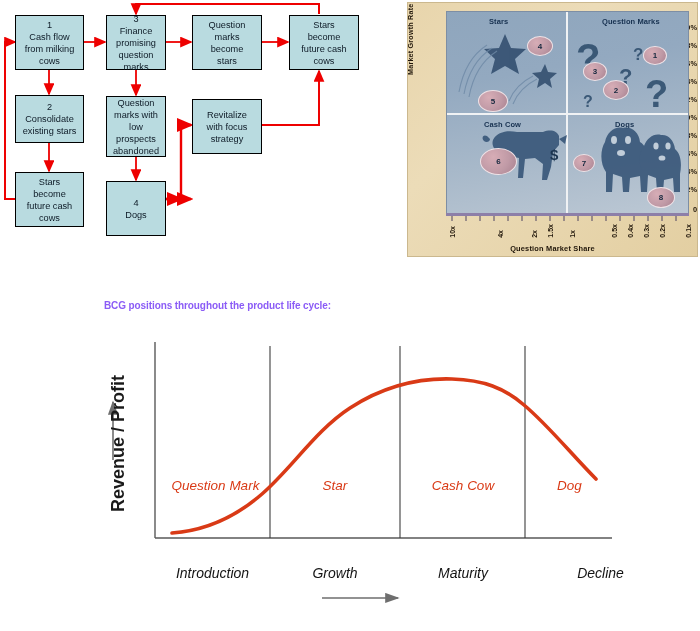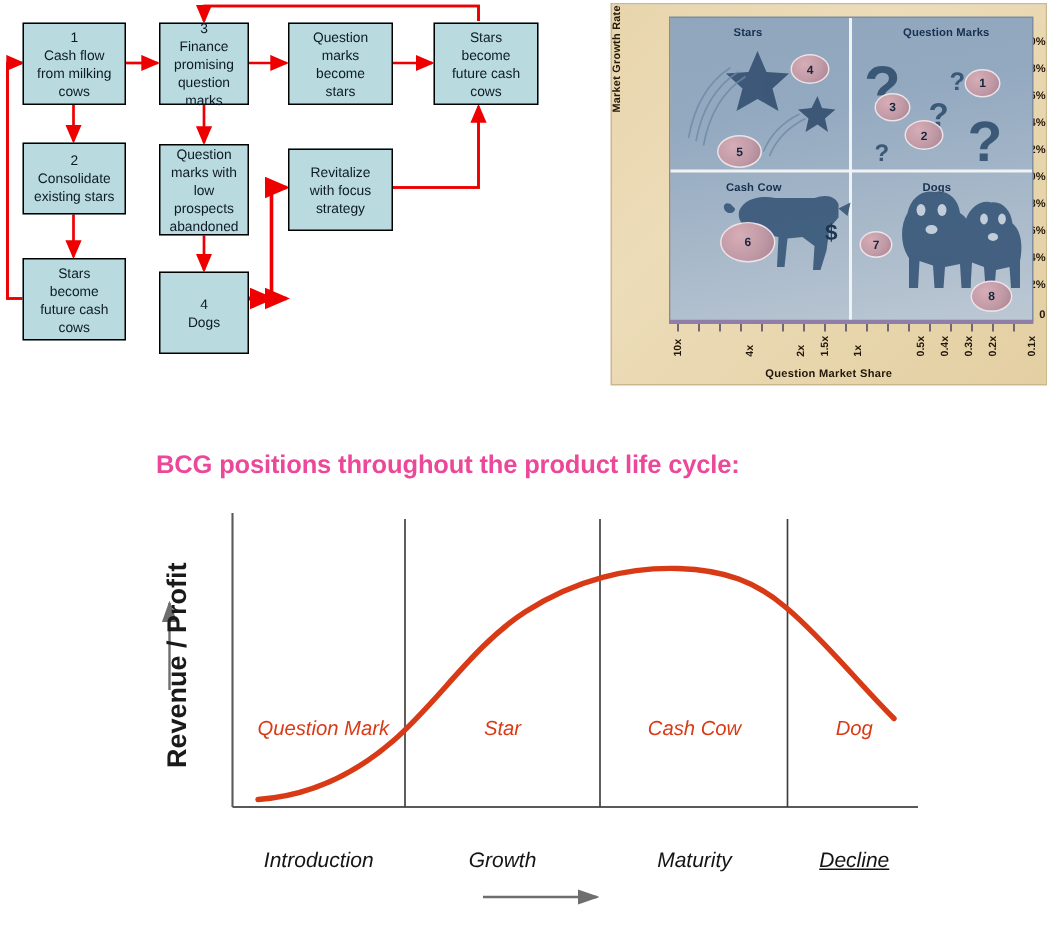--- a/index.html
+++ b/index.html
@@ -141,23 +141,23 @@
     position: absolute;
     left: 0;
     top: 280px;
     width: 700px;
     height: 351px;
   }
   #lc-title {
     position: absolute;
     left: 104px;
     top: 20px;
-    font-size: 17px;
-    font-weight: bold;
-    color: #ec4899;
+    font-size: 10px;
+    font-weight: bold;
+    color: #8b5cf6;
     letter-spacing: -0.1px;
   }
   #lc-ylabel {
     position: absolute;
     left: 108px;
     top: 232px;
     transform: rotate(-90deg);
     transform-origin: left top;
     font-size: 18px;
     font-weight: bold;
@@ -409,14 +409,14 @@
   <div id="lc-ylabel">Revenue / Profit</div>
 
   <div class="lc-bcgpos" style="left:163px; top:198px; width:105px;">Question Mark</div>
   <div class="lc-bcgpos" style="left:272px; top:198px; width:126px;">Star</div>
   <div class="lc-bcgpos" style="left:402px; top:198px; width:122px;">Cash Cow</div>
   <div class="lc-bcgpos" style="left:527px; top:198px; width:85px;">Dog</div>
 
   <div class="lc-stage" style="left:155px; top:263px; width:115px;">Introduction</div>
   <div class="lc-stage" style="left:272px; top:263px; width:126px;">Growth</div>
   <div class="lc-stage" style="left:402px; top:263px; width:122px;">Maturity</div>
-  <div class="lc-stage" style="left:527px; top:263px; width:85px;text-decoration:underline;">Decline</div>
+  <div class="lc-stage" style="left:558px; top:263px; width:85px;">Decline</div>
 </div>
 
 </body></html>

